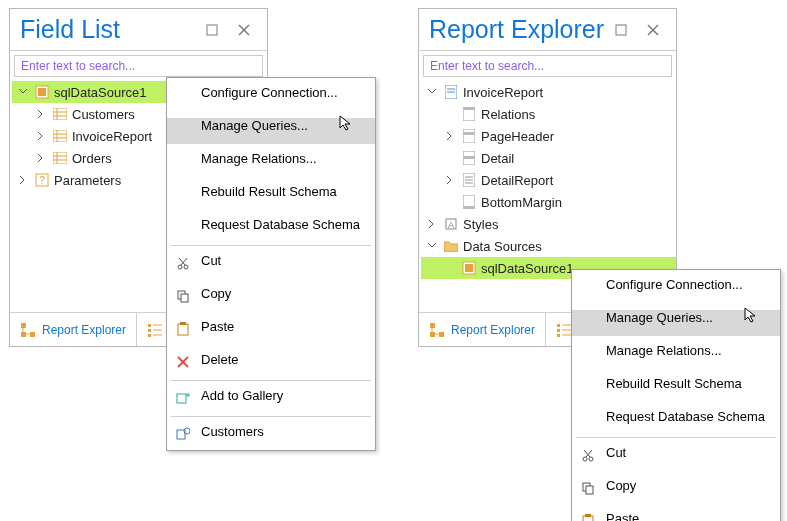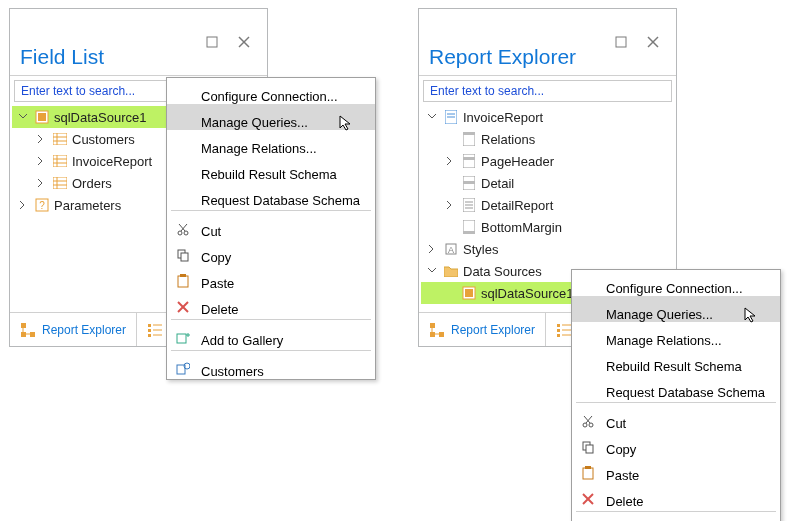--- a/index.html
+++ b/index.html
@@ -5,42 +5,42 @@
   * { box-sizing: border-box; font-family: "Segoe UI", Arial, sans-serif; }
   body { margin: 0; width: 787px; height: 521px; position: relative; background: #fff; }
   .panel {
     position: absolute; border: 1px solid #b6b8ba; background: #fff;
     display: flex; flex-direction: column;
   }
   .panel-header {
     display: flex; align-items: center; justify-content: space-between;
     padding: 6px 10px; border-bottom: 1px solid #d0d0d0;
   }
-  .panel-title { color: #1177d7; font-size: 21px; font-weight: 400; margin-top: 30px; }
+  .panel-title { color: #1177d7; font-size: 25px; font-weight: 400; }
   .win-row { display: flex; gap: 6px; align-items: center; }
   .win-btn { width: 26px; height: 22px; display:flex; align-items:center; justify-content:center; color:#7a7a7a; }
   .search {
-    margin: 4px 4px 2px 4px; border: 1px solid #c9c9c9; padding: 3px 6px; color:#1d4ed8; font-size: 12px; background:#fff;
+    margin: 4px 4px 2px 4px; border: 1px solid #c9c9c9; padding: 3px 6px; color:#8b5cf6; font-size: 12px; background:#fff;
   }
   .tree { flex: 1; padding: 2px 0 2px 2px; font-size: 13px; color:#222; overflow:hidden; }
   .node { display:flex; align-items:center; height:22px; gap:4px; padding-left:4px; }
   .chev { width:14px; height:14px; display:inline-flex; align-items:center; justify-content:center; }
   .chev-v { width:14px; }
   .sel { background:#bef264; }
   .ico { width:16px; height:16px; display:inline-flex; align-items:center; justify-content:center; }
   .footer {
     border-top:1px solid #d0d0d0; display:flex; height:34px;
   }
   .ftab { flex:0 0 auto; display:flex; align-items:center;justify-content:center; gap:6px; padding:0 10px; font-size:12px; color:#1177d7; border-right:1px solid #d0d0d0; }
   .ftab:last-child { border-right:none; }
   .ctxmenu {
     position:absolute; background:#fff; border:1px solid #a0a0a0; box-shadow:2px 2px 4px rgba(0,0,0,0.2);
     font-size:13px; min-width:210px;
   }
-  .ctxitem { display:flex; align-items:flex-end; height:26px; padding:0 14px 0 6px; gap:8px; }
+  .ctxitem { display:flex; align-items:flex-start; height:26px; padding:0 14px 0 6px; gap:8px;margin-top:7px; }
   .ctxitem.hov { background:#d8d8d8; }
   .ctxicon { width:20px; height:20px; display:inline-flex; align-items:center; justify-content:center; }
   .sep { height:1px; background:#d0d0d0; margin:2px 4px; }
   .cursor { position:absolute; width:18px; height:18px; }
 
   
   svg { display:block; }
 </style>
 </head>
 <body>

